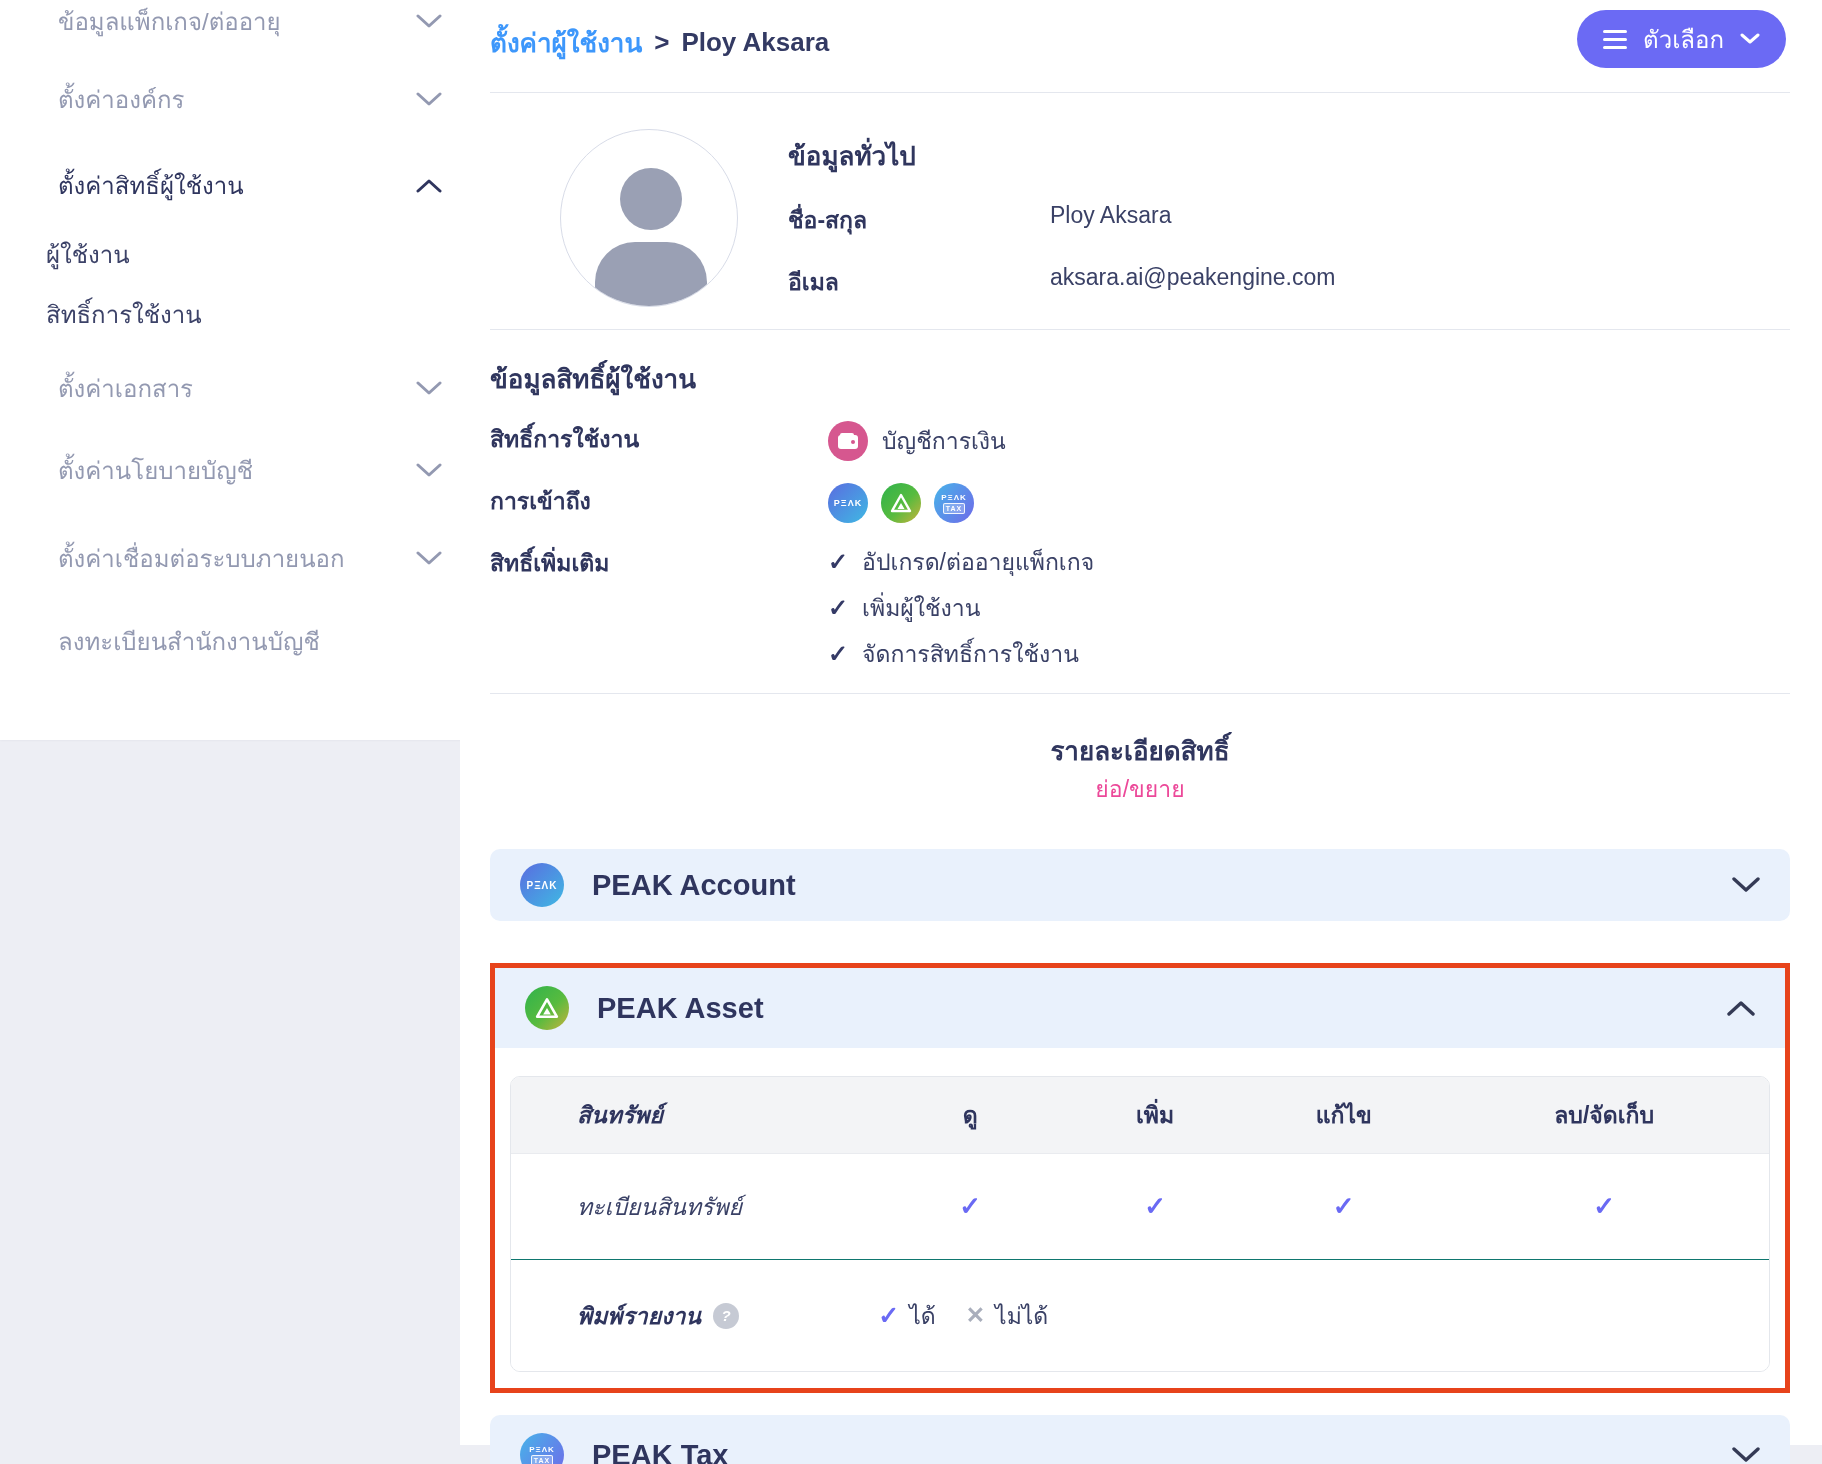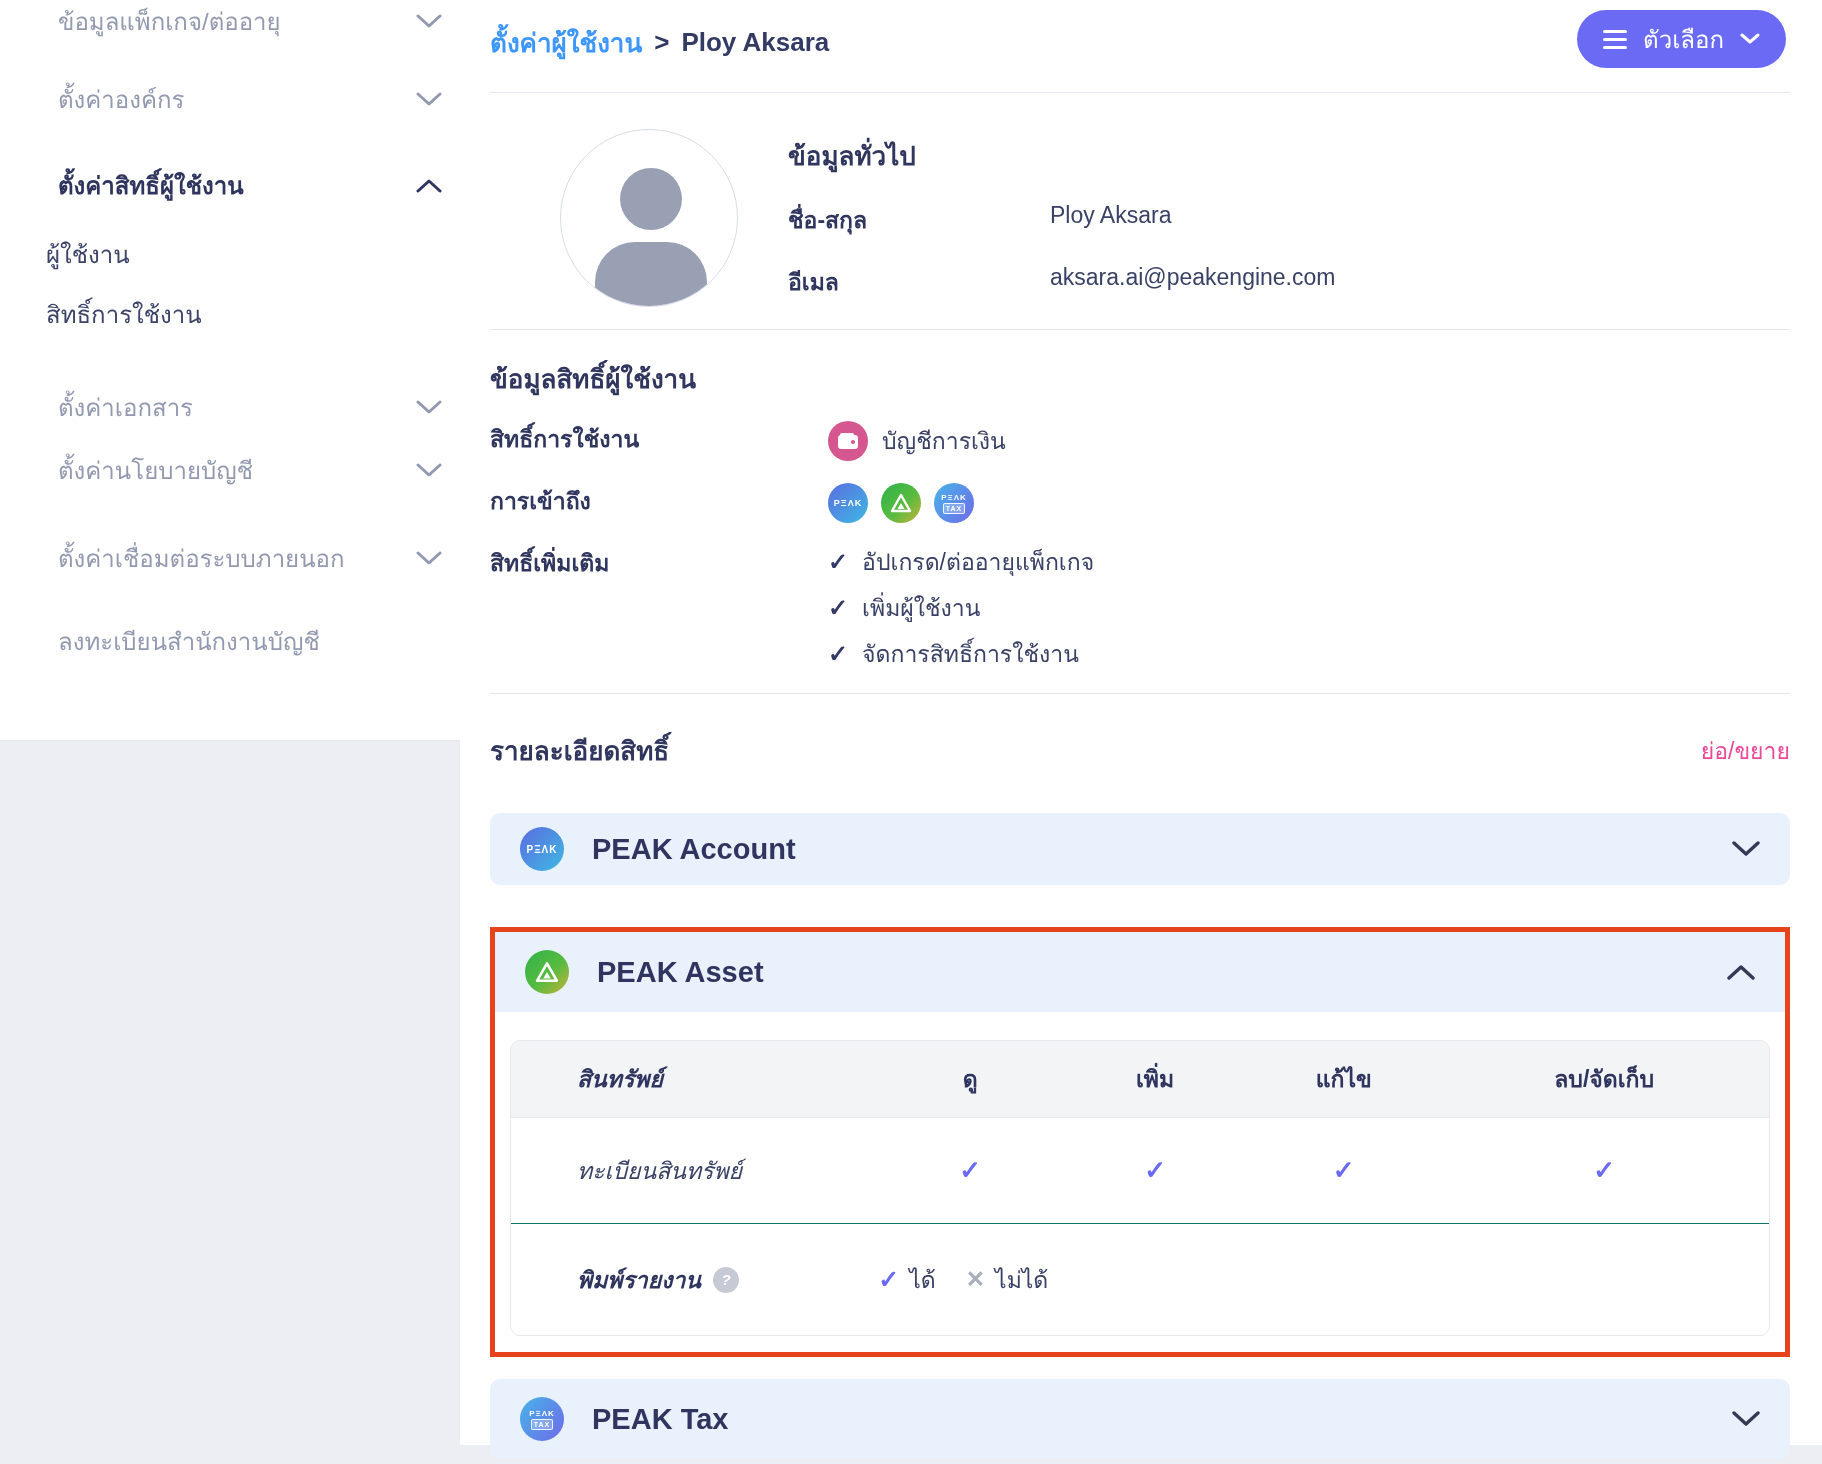--- a/index.html
+++ b/index.html
@@ -22,21 +22,21 @@
   .side-item {
     position:absolute; left:0; width:100%;
     height:42px;
     display:flex; align-items:center;
     padding:0 40px 0 58px;
     font-size:24px;
     color:#9399b1;
     cursor:pointer;
   }
   .side-item.sub { padding-left:46px; color:#3c4268; }
-  .side-item.active { color:#2f355e; font-weight:bold; }
+  .side-item.active { color:#2f355e; font-weight:normal; }
   .side-item .side-label { flex:1 1 auto; white-space:nowrap; overflow:hidden; }
   .side-item svg { flex:0 0 auto; margin-left:12px; }
   
   .main-card {
     position:absolute; left:460px; top:0;
     width:1362px; height:1445px;
     background:#ffffff;
     padding:0 32px 0 30px;
   }
   .hr { border:none; border-top:1px solid #e4e7ee; height:0; }
@@ -92,21 +92,21 @@
   }
   .app-peak    { background:linear-gradient(135deg,#5a6ce0 0%,#3fb9e3 100%); font-size:9px; letter-spacing:1px; }
   .app-asset   { background:linear-gradient(135deg,#2fb24c 0%,#57bb3f 55%,#c9b23c 100%); }
   .app-tax     { background:linear-gradient(125deg,#47b4e9 0%,#6f6ae9 100%); font-size:8px; letter-spacing:1px; }
   .tax-badge { margin-top:1px; font-size:7px; border:1px solid rgba(255,255,255,.9); border-radius:2px; padding:0 2px; line-height:9px; background:rgba(255,255,255,.25); }
   .check-list { display:flex; flex-direction:column; gap:16px; padding-top:2px; }
   .check-item { display:flex; align-items:center; gap:14px; font-size:23px; color:#3a4166; line-height:30px; }
   .check-item .chk { color:#343a66; font-weight:bold; font-size:24px; }
   .hr3 { margin-top:24px; }
   
-  .details-header { margin-top:36px; display:flex; align-items:center; justify-content:space-between; }
+  .details-header { margin-top:36px; display:flex; align-items:center; justify-content:space-between;flex-direction:column; }
   .toggle-link { font-size:23px; color:#ec4899; cursor:pointer; }
   .accordion {
     margin-top:42px; height:72px;
     background:#e9f1fc; border-radius:10px;
     display:flex; align-items:center;
     padding:0 30px; cursor:pointer;
   }
   .accordion .acc-title { font-size:29px; font-weight:bold; color:#2f355e; margin-left:28px; flex:1 1 auto; }
   .acc-chevron { flex:0 0 auto; }
   
@@ -160,21 +160,21 @@
   </div>
 
   <div class="side-item sub" style="top:233px">
     <span class="side-label">ผู้ใช้งาน</span>
   </div>
 
   <div class="side-item sub" style="top:293px">
     <span class="side-label">สิทธิ์การใช้งาน</span>
   </div>
 
-  <div class="side-item" style="top:386px">
+  <div class="side-item" style="top:367px">
     <span class="side-label">ตั้งค่าเอกสาร</span>
     <svg width="26" height="15" viewBox="0 0 26 15">
         <polyline points="2,2 13,12 24,2" fill="none" stroke="#9399b1" stroke-width="3" stroke-linecap="round" stroke-linejoin="round"></polyline>
       </svg>
   </div>
 
   <div class="side-item" style="top:449px">
     <span class="side-label">ตั้งค่านโยบายบัญชี</span>
     <svg width="26" height="15" viewBox="0 0 26 15">
         <polyline points="2,2 13,12 24,2" fill="none" stroke="#9399b1" stroke-width="3" stroke-linecap="round" stroke-linejoin="round"></polyline>

